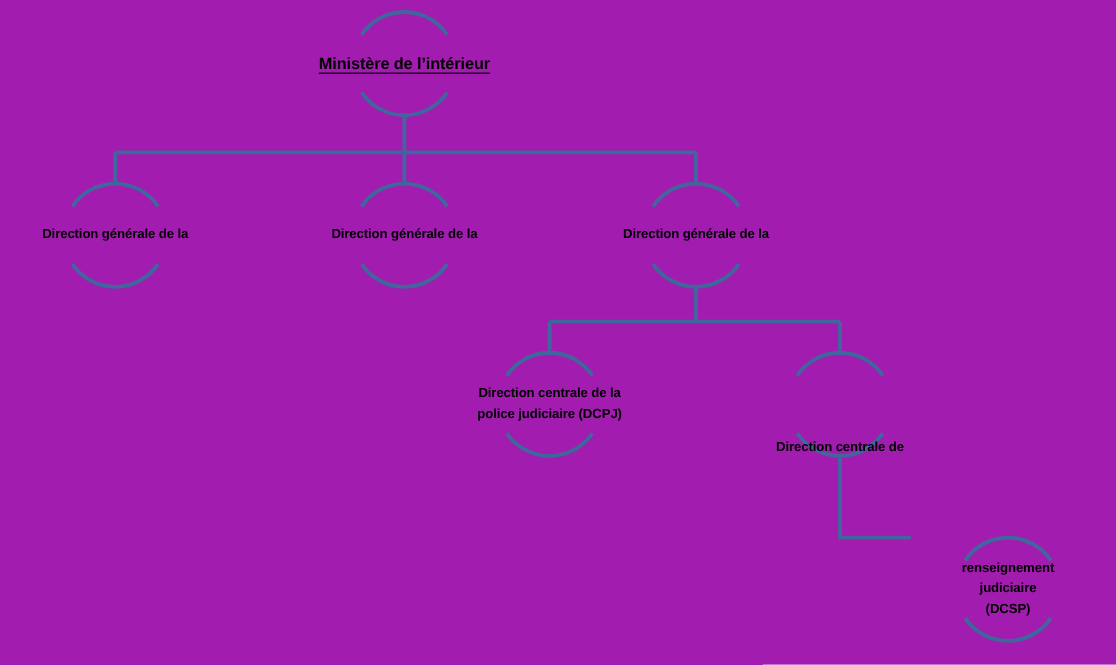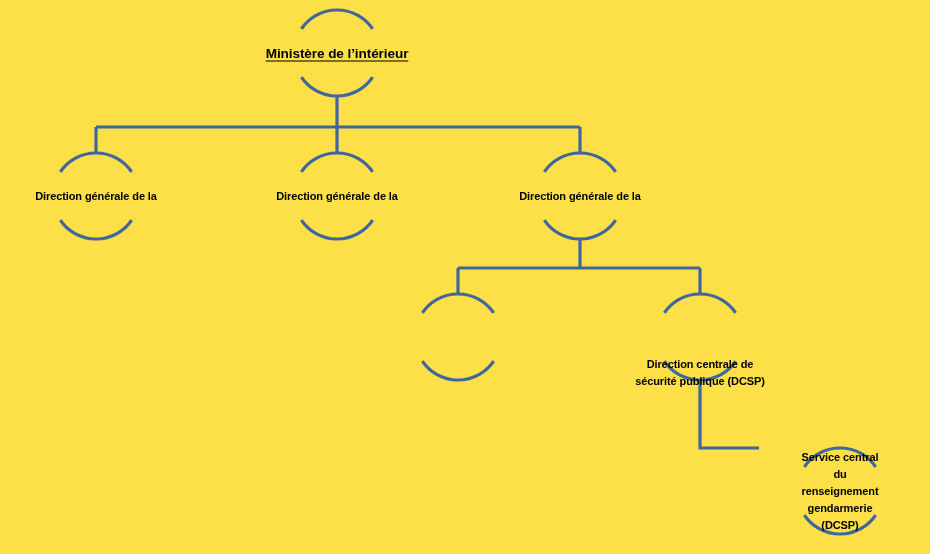--- a/index.html
+++ b/index.html
@@ -4,21 +4,21 @@
 <style>
   html, body {
     margin: 0;
     padding: 0;
     background: #ffffff;
   }
   #canvas {
     position: relative;
     width: 930px;
     height: 554px;
-    background: #fde047;
+    background: #a21caf;
     overflow: hidden;
     font-family: "Liberation Sans", sans-serif;
   }
   #wires {
     position: absolute;
     left: 0;
     top: 0;
     width: 930px;
     height: 554px;
   }
@@ -74,18 +74,18 @@
         <path d="M 804.35 466.95 A 43 43 0 0 1 875.65 466.95"></path>
         <path d="M 875.65 515.05 A 43 43 0 0 1 804.35 515.05"></path>
       </g>
   </svg>
 
   <div id="label-layer">
       <div class="node-label root" style="left: 337px; top: 53px;"><span style="display: block;">Ministère de l’intérieur</span></div>
       <div class="node-label" style="left: 96px; top: 196px;"><span style="display: block;">Direction générale de la</span></div>
       <div class="node-label" style="left: 337px; top: 196px;"><span style="display: block;">Direction générale de la</span></div>
       <div class="node-label" style="left: 580px; top: 196px;"><span style="display: block;">Direction générale de la</span></div>
-      <div class="node-label" style="left: 458px; top: 337px;"></div>
-      <div class="node-label" style="left: 700px; top: 337px; margin-top: 36px;"><span style="display: block;">Direction centrale de</span><span style="display: block;">sécurité publique (DCSP)</span></div>
-      <div class="node-label" style="left: 840px; top: 491px;"><span style="display: block;">Service central du</span><span style="display: block;">renseignement gendarmerie</span><span style="display: block;">(DCSP)</span></div>
+      <div class="node-label" style="left: 458px; top: 337px;"><span style="display: block;">Direction centrale de la</span><span style="display: block;">police judiciaire (DCPJ)</span></div>
+      <div class="node-label" style="left: 700px; top: 337px; margin-top: 36px;"><span style="display: block;">Direction centrale de</span></div>
+      <div class="node-label" style="left: 840px; top: 491px;"><span style="display: block;">renseignement judiciaire</span><span style="display: block;">(DCSP)</span></div>
     </div>
 
 </div>
 
 </body></html>

